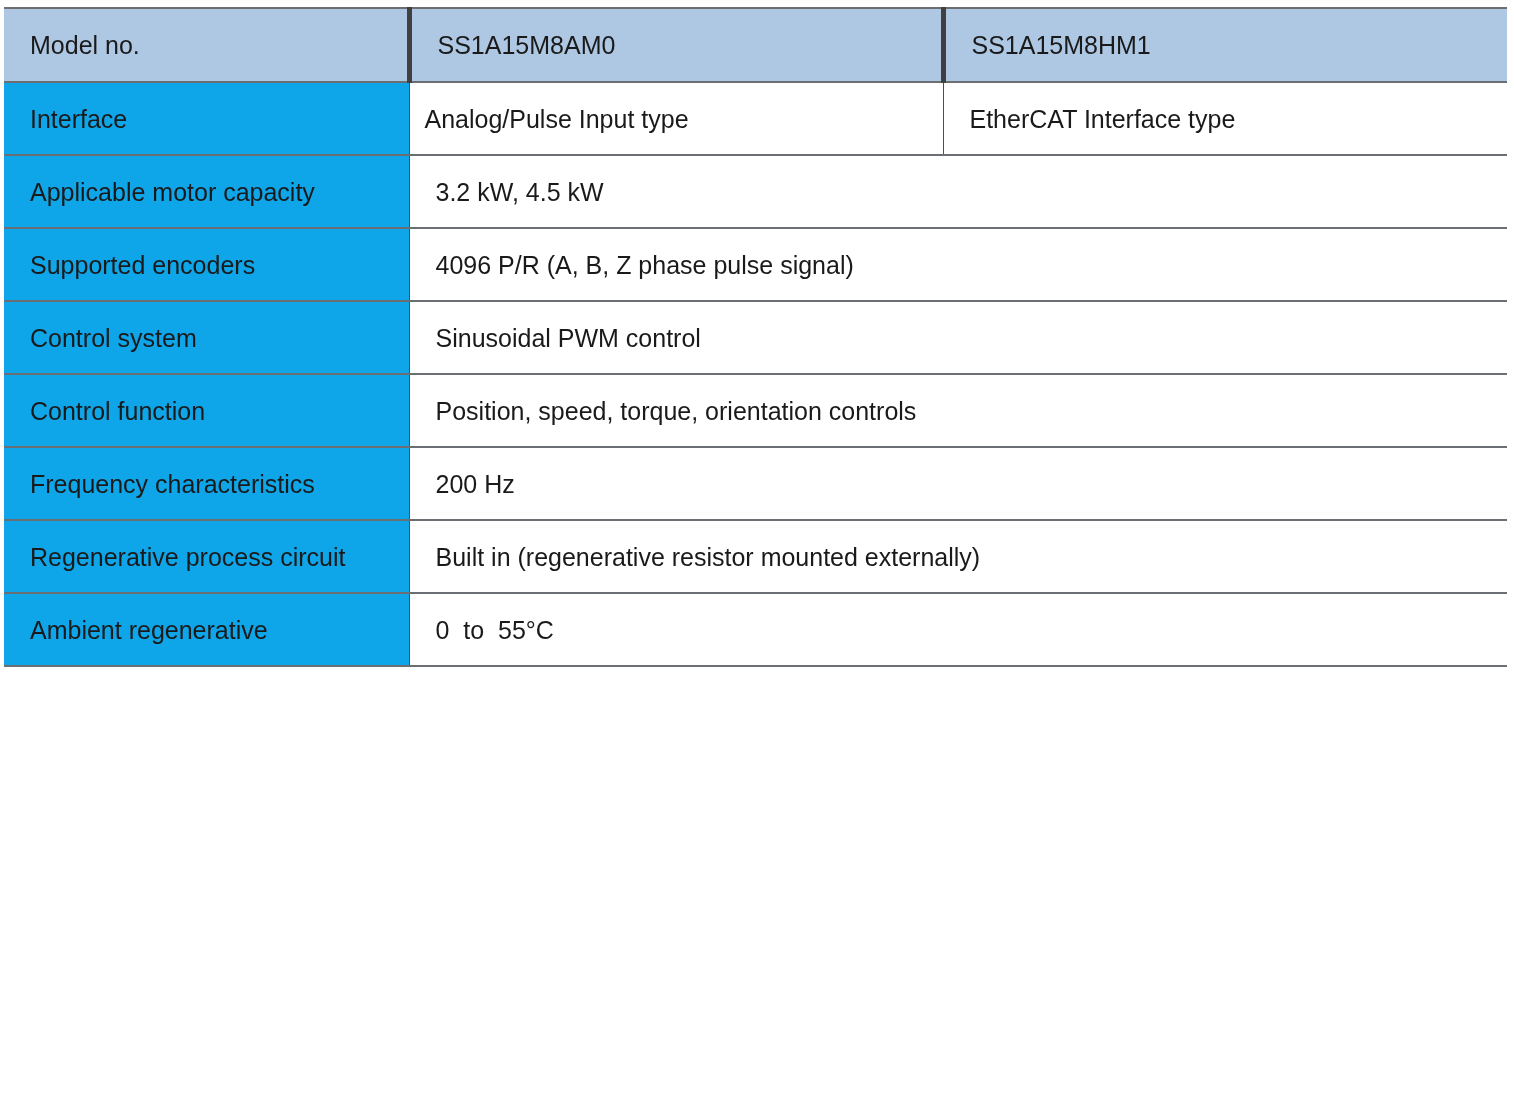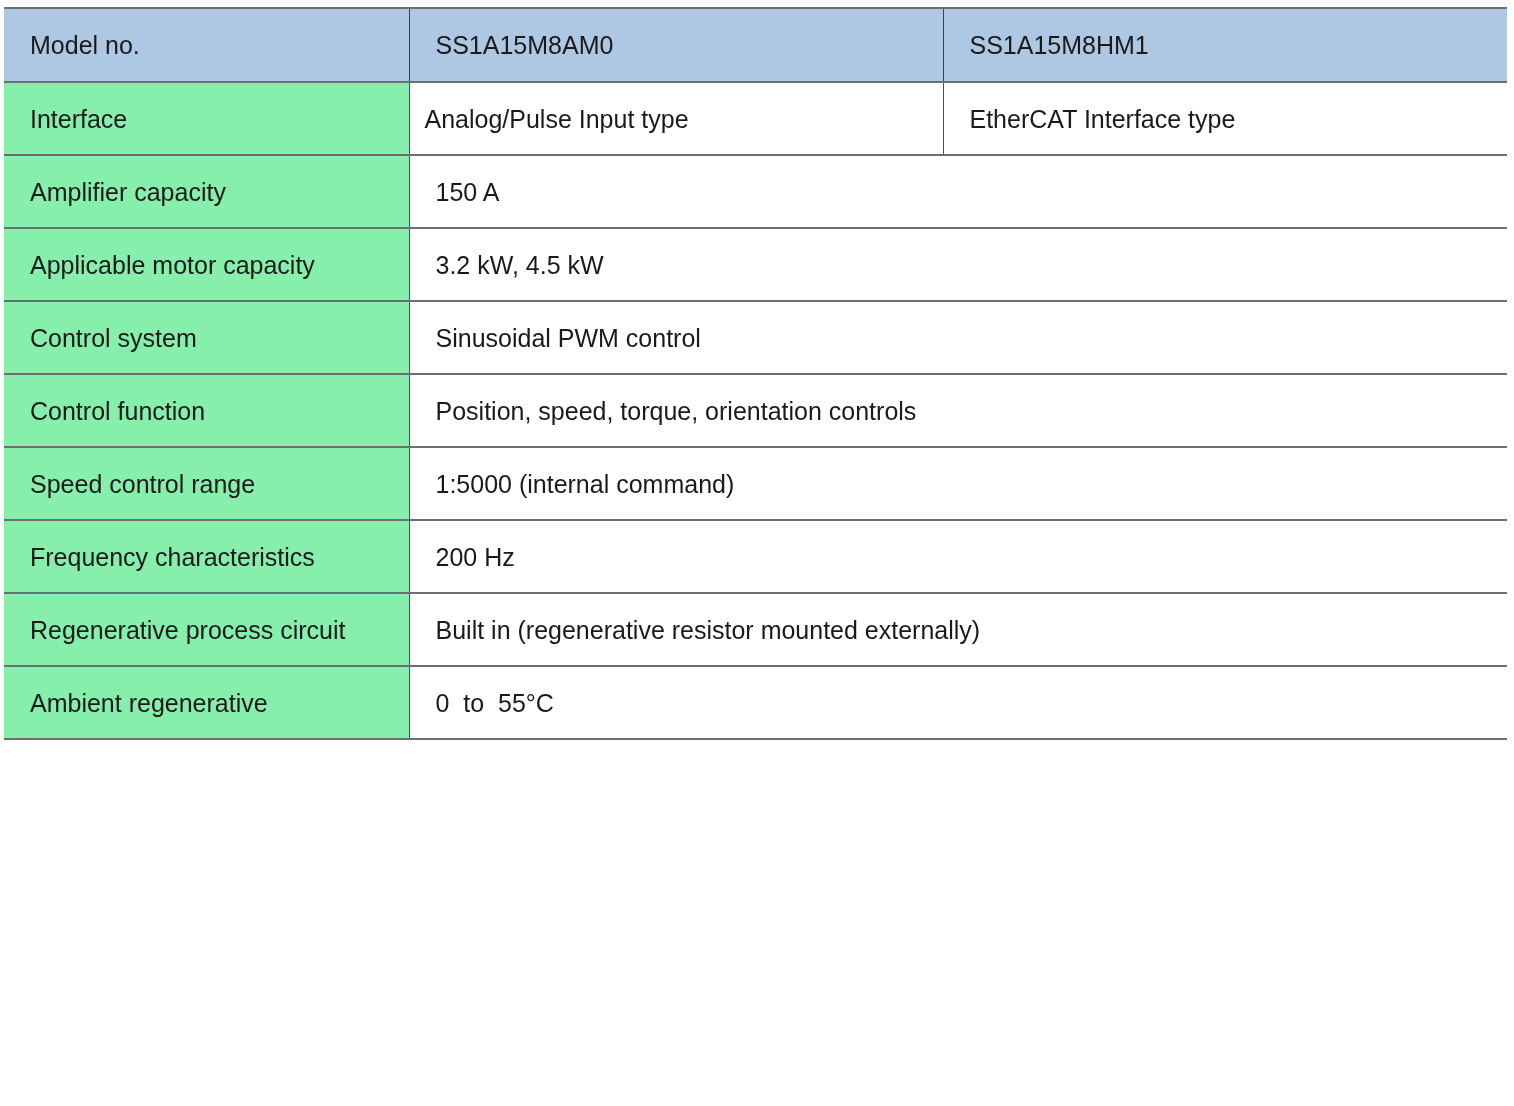--- a/index.html
+++ b/index.html
@@ -5,25 +5,25 @@
   html, body { margin: 0; padding: 0; background: #ffffff; }
   body { width: 1514px; height: 1106px; position: relative; overflow: hidden;
          font-family: "Liberation Sans", "DejaVu Sans", sans-serif; color: #1a1a1a; }
   table { position: absolute; left: 4px; top: 7px; width: 1503px; border-collapse: collapse;
           table-layout: fixed; font-size: 25px; }
   col.c0 { width: 405px; }
   col.c1 { width: 534px; }
   col.c2 { width: 564px; }
   td { padding: 0 0 0 26px; vertical-align: middle; border-top: 2px solid #6b6f73;
        border-bottom: 2px solid #6b6f73; line-height: 40px; white-space: nowrap; }
-  td.label { background: #86efac; border-right: 1px solid #4a4f55; }
+  td.label { background: #0ea5e9; border-right: 1px solid #4a4f55; }
   td.val { background: #ffffff; }
   td.split { border-right: 1px solid #4a4f55; padding-left: 15px; }
   tr.head td { background: #aec8e4; height: 72px; }
-  tr.head td.mid { border-right: 1px solid #404040; }
+  tr.head td.mid { border-right: 5px solid #404040; }
   tr.r td { height: 71px; }
   tr.tall td { height: 111px; }
   td .line { display: block; }
 </style>
 </head>
 <body>
 
 <table>
   <colgroup>
       <col class="c0">
@@ -35,38 +35,34 @@
     <td class="mid">Model no.</td>
     <td class="mid">SS1A15M8AM0</td>
     <td>SS1A15M8HM1</td>
   </tr>
   <tr class="r">
     <td class="label">Interface</td>
     <td class="val split">Analog/Pulse Input type</td>
     <td class="val">EtherCAT Interface type</td>
   </tr>
   <tr class="r">
-    <td class="label">Amplifier capacity</td>
-    <td class="val" colspan="2">150 A</td>
+    <td class="label">Applicable motor capacity</td>
+    <td class="val" colspan="2">3.2 kW, 4.5 kW</td>
   </tr>
   <tr class="r">
-    <td class="label">Applicable motor capacity</td>
-    <td class="val" colspan="2">3.2 kW, 4.5 kW</td>
+    <td class="label">Supported encoders</td>
+    <td class="val" colspan="2">4096 P/R (A, B, Z phase pulse signal)</td>
   </tr>
   <tr class="r">
     <td class="label">Control system</td>
     <td class="val" colspan="2">Sinusoidal PWM control</td>
   </tr>
   <tr class="r">
     <td class="label">Control function</td>
     <td class="val" colspan="2">Position, speed, torque, orientation controls</td>
-  </tr>
-  <tr class="r">
-    <td class="label">Speed control range</td>
-    <td class="val" colspan="2">1:5000 (internal command)</td>
   </tr>
   <tr class="r">
     <td class="label">Frequency characteristics</td>
     <td class="val" colspan="2">200 Hz</td>
   </tr>
   <tr class="r">
     <td class="label">Regenerative process circuit</td>
     <td class="val" colspan="2">Built in (regenerative resistor mounted externally)</td>
   </tr>
   <tr class="r">

